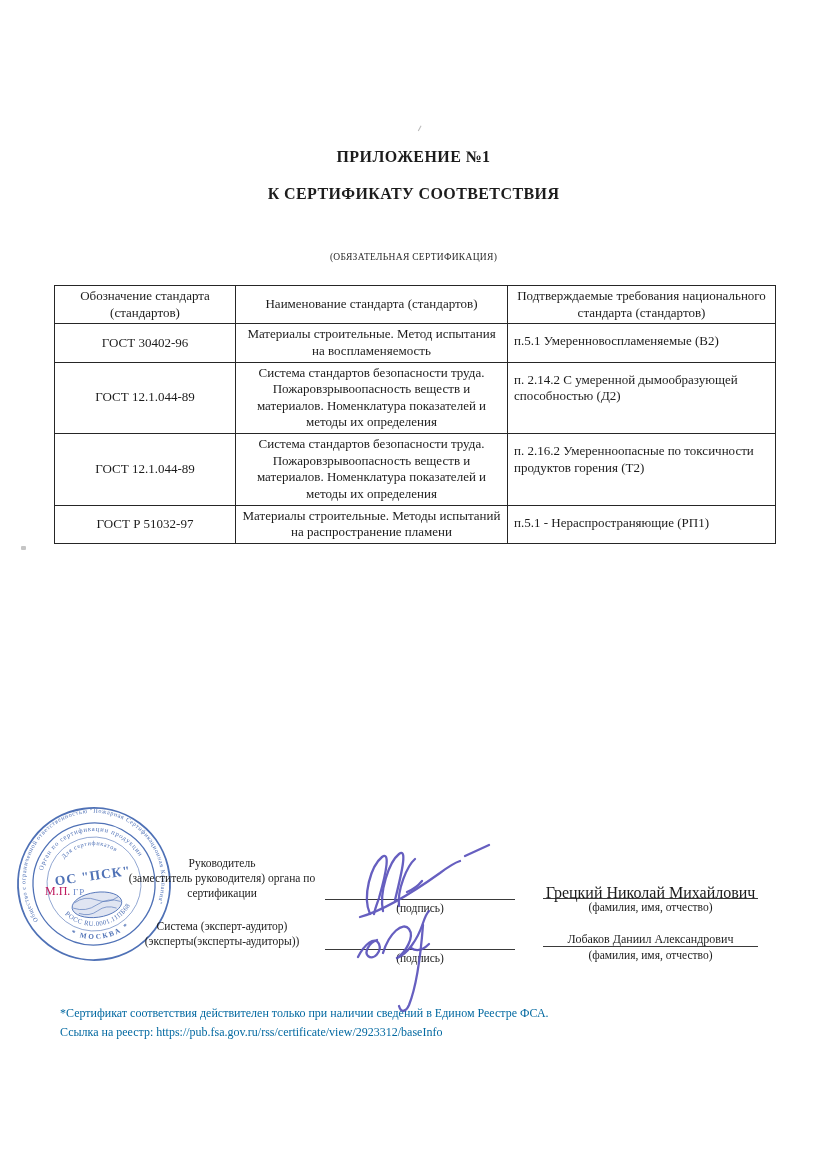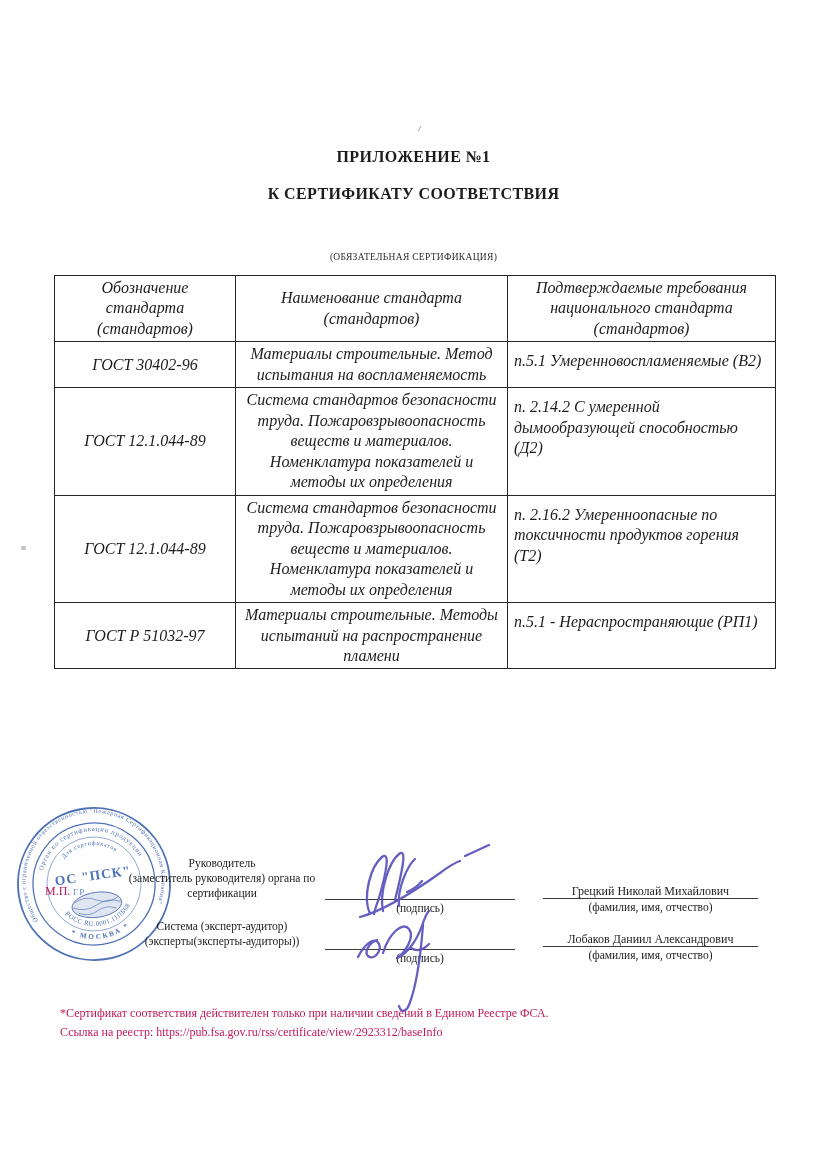--- a/index.html
+++ b/index.html
@@ -24,23 +24,23 @@
   .subtitle { position: absolute; top: 252px; left: 0; width: 100%;
              text-align: center; font-size: 9.5px; letter-spacing: .3px; color: #2a2a2a; }
 
   
   .artifact-1 { position: absolute; top: 126px; left: 419px; width: 4px; height: 6px;
                 border-left: 1.5px solid #9a9a9a; transform: rotate(28deg); opacity: .7; }
   .artifact-2 { position: absolute; top: 546px; left: 21px; width: 5px; height: 4px;
                 background: #9f9f9f; opacity: .6; border-radius: 1px; }
 
   
-  .std-table { position: absolute; top: 275px; left: 54px; width: 721px;
+  .std-table { position: absolute; top: 285px; left: 54px; width: 721px;
                border-collapse: collapse; table-layout: fixed;
-               font-size: 16px; line-height: 1.28; font-style: italic; }
+               font-size: 13px; line-height: 1.28; }
   .std-table col.c1 { width: 181px; }
   .std-table col.c2 { width: 272px; }
   .std-table col.c3 { width: 268px; }
   .std-table th, .std-table td { border: 1.6px solid #262626; padding: 2px 6px; font-weight: normal; }
   .std-table th { text-align: center; vertical-align: middle; height: 32px; }
   .std-table td.c-std  { text-align: center; vertical-align: middle; }
   .std-table td.c-name { text-align: center; vertical-align: middle; }
   .std-table td.c-req  { text-align: left; vertical-align: top; padding-top: 9px; }
   tr.r-short { height: 33px; }
   tr.r-tall  { height: 61px; }
@@ -62,34 +62,34 @@
   .sig-line-1 { position: absolute; top: 886px; left: 325px; width: 190px; height: 14px;
                 border-bottom: 1.3px solid #3a3a3a; }
   .sig-line-2 { position: absolute; top: 936px; left: 325px; width: 190px; height: 14px;
                 border-bottom: 1.3px solid #3a3a3a; }
   .sig-cap-1  { position: absolute; top: 902px; left: 325px; width: 190px;
                 text-align: center; font-size: 11.5px; }
   .sig-cap-2  { position: absolute; top: 952px; left: 325px; width: 190px;
                 text-align: center; font-size: 11.5px; }
 
   .name-1 { position: absolute; top: 884px; left: 543px; width: 215px; height: 15px;
-            border-bottom: 1.3px solid #3a3a3a; text-align: center; font-size: 12px; white-space: nowrap; }
+            border-bottom: 1.3px solid #3a3a3a; text-align: center; font-size: 16px; white-space: nowrap; }
   .name-2 { position: absolute; top: 932px; left: 543px; width: 215px; height: 15px;
             border-bottom: 1.3px solid #3a3a3a; text-align: center; font-size: 12px; white-space: nowrap; }
   .name-cap-1 { position: absolute; top: 901px; left: 543px; width: 215px;
                 text-align: center; font-size: 11.5px; }
   .name-cap-2 { position: absolute; top: 949px; left: 543px; width: 215px;
                 text-align: center; font-size: 11.5px; }
 
   .sig-ink-1 { position: absolute; top: 840px; left: 352px; width: 152px; height: 84px; z-index: 4; }
   .sig-ink-2 { position: absolute; top: 903px; left: 350px; width: 122px; height: 112px; z-index: 4; }
 
   
   .footer { position: absolute; top: 1004px; left: 60px; width: 640px;
-            font-size: 12px; line-height: 19px; color: #be185d; }
+            font-size: 12px; line-height: 19px; color: #0369a1; }
 </style>
 </head>
 <body>
 
 <div class="page">
 
   <div class="artifact-1"></div>
   <div class="artifact-2"></div>
 
   <div class="title-1">ПРИЛОЖЕНИЕ №1</div>

